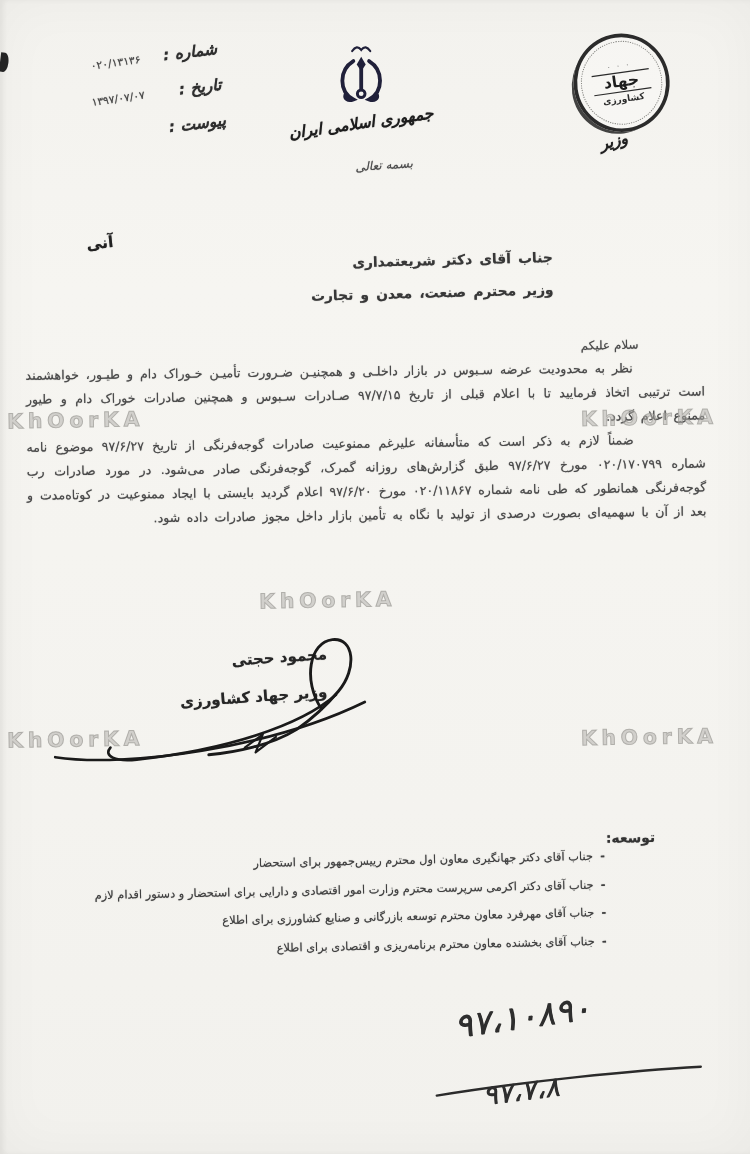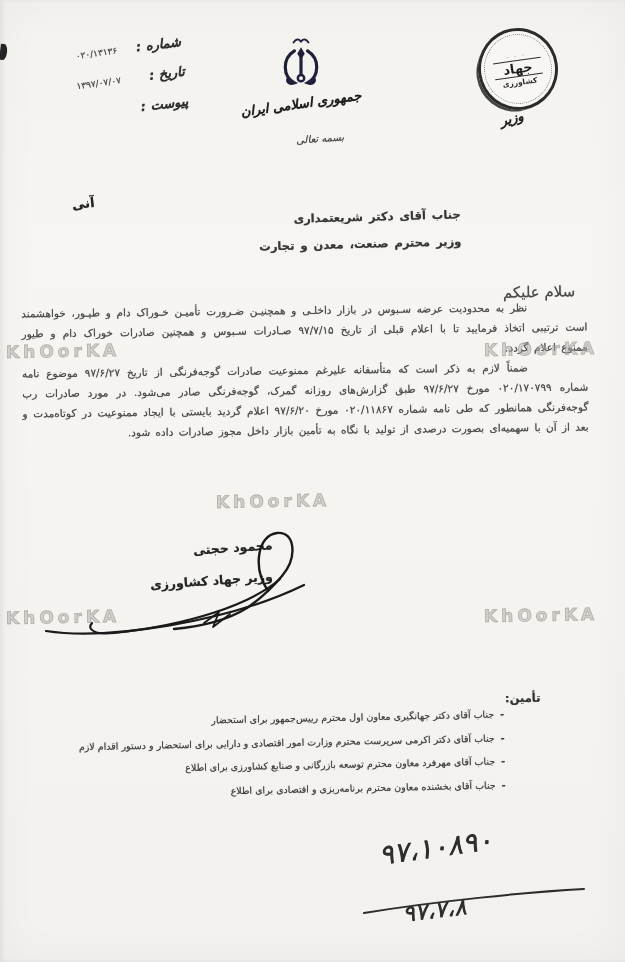--- a/index.html
+++ b/index.html
@@ -51,21 +51,21 @@
   
   .urgency { position:absolute; left:72px; top:196px; font-size:13px; font-weight:bold;
     color:#222; transform:rotate(-6deg); direction:rtl; }
 
   
   .recipient { position:absolute; left:255px; top:204px; width:206px; direction:rtl;
     text-align:right; font-size:11.5px; font-weight:600; color:#383838;
     line-height:27px; letter-spacing:0.3px; word-spacing:2px; transform:rotate(-1.5deg); }
 
   
-  .salutation { position:absolute; left:503px; top:283px; font-size:15px; color:#4b4b4b;
+  .salutation { position:absolute; left:484px; top:283px; font-size:10px; color:#4b4b4b;
     direction:rtl; transform:rotate(-1deg); }
   .body-text { position:absolute; left:22px; top:300px; width:566px; direction:rtl;
     text-align:justify; font-size:10.5px; line-height:20px; color:#4b4b4b;
     letter-spacing:0.2px; word-spacing:2px; transform:rotate(-0.7deg); }
   .body-text p { text-indent:60px; margin:0; }
 
   
   .sig-name { position:absolute; left:193px; top:540px; font-size:12.5px; font-weight:bold;
     color:#262626; direction:rtl; transform:rotate(-4deg); }
   .sig-title { position:absolute; left:150px; top:573px; font-size:12.5px; font-weight:bold;
@@ -151,21 +151,21 @@
 
   <div class="sig-name scantext">محمود حجتی</div>
   <div class="sig-title scantext">وزیر جهاد کشاورزی</div>
   <svg class="sig-stroke" width="278" height="115" viewBox="0 0 278 115" fill="none">
     <path d="M232 64 C216 40 222 8 241 6 C259 4 262 30 246 49 C236 61 224 72 211 81 C190 94 160 100 138 102" stroke="#1a1a1a" stroke-width="2.4" stroke-linecap="round"></path>
     <path d="M244 52 C214 78 152 98 78 106 C60 108 50 103 56 96" stroke="#1a1a1a" stroke-width="2.2" stroke-linecap="round"></path>
     <path d="M10 104 C70 113 190 96 268 58" stroke="#1a1a1a" stroke-width="2.2" stroke-linecap="round"></path>
     <path d="M168 96 l15 -11 l-6 15 l17 -13" stroke="#1a1a1a" stroke-width="1.8" stroke-linecap="round" stroke-linejoin="round"></path>
   </svg>
 
-  <div class="cc-label scantext">تأمین:</div>
+  <div class="cc-label scantext">توسعه:</div>
   <div class="cc-list scantext">
     <div class="cc-item">
       <span class="cc-dash">-</span><span>جناب آقای دکتر جهانگیری معاون اول محترم رییس‌جمهور برای استحضار</span>
     </div>
     <div class="cc-item">
       <span class="cc-dash">-</span><span>جناب آقای دکتر اکرمی سرپرست محترم وزارت امور اقتصادی و دارایی برای استحضار و دستور اقدام لازم</span>
     </div>
     <div class="cc-item">
       <span class="cc-dash">-</span><span>جناب آقای مهرفرد معاون محترم توسعه بازرگانی و صنایع کشاورزی برای اطلاع</span>
     </div>

